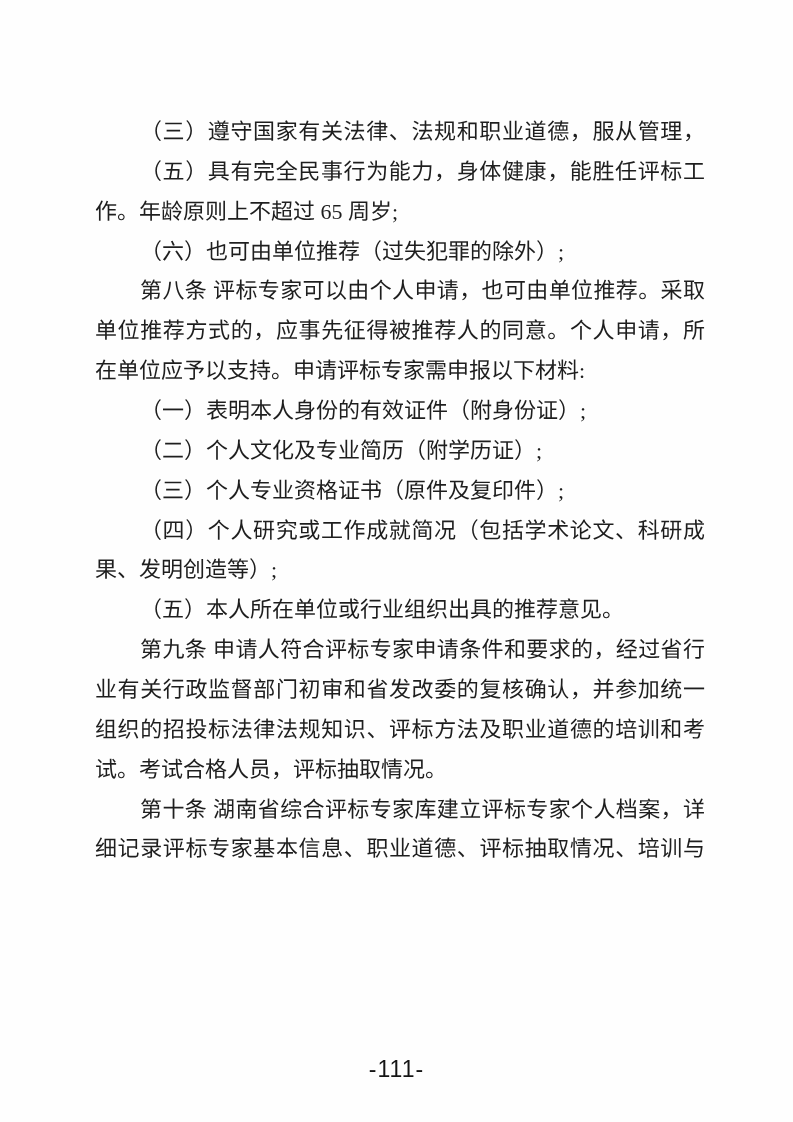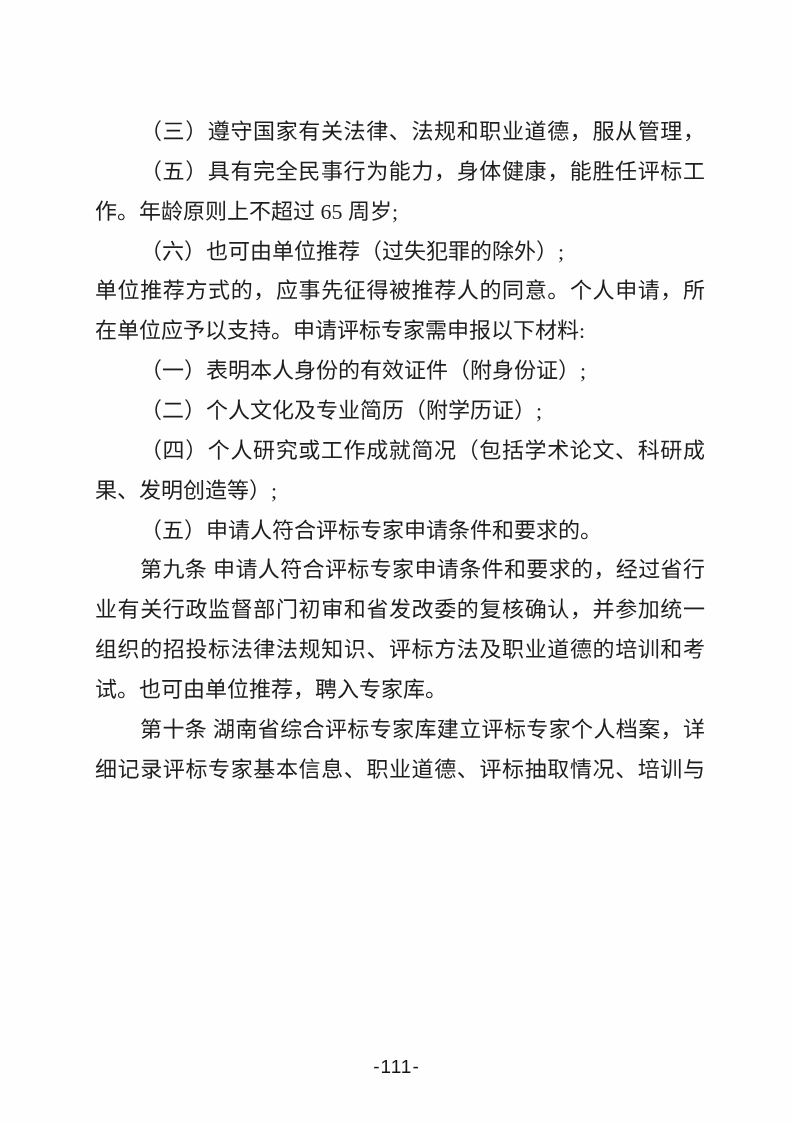--- a/index.html
+++ b/index.html
@@ -36,43 +36,45 @@
   }
   .line.indent {
     text-indent: 45px;
   }
   .pageno {
     position: absolute;
     top: 1056px;
     left: 0;
     width: 100%;
     text-align: center;
-    font-size: 19px;
+    font-size: 23px;
     letter-spacing: 1px;
     color: #141414;
     font-family: "Liberation Sans", "DejaVu Sans", sans-serif;
   }
 </style>
 </head>
 <body>
 
 <div class="page">
   <div class="textblock">
       <div class="line indent justify">（三）遵守国家有关法律、法规和职业道德，服从管理，</div>
       <div class="line indent justify">（五）具有完全民事行为能力，身体健康，能胜任评标工</div>
       <div class="line">作。年龄原则上不超过 65 周岁;</div>
       <div class="line indent">（六）也可由单位推荐（过失犯罪的除外）;</div>
+      <div class="line indent justify">第八条 评标专家可以由个人申请，也可由单位推荐。采取</div>
       <div class="line justify">单位推荐方式的，应事先征得被推荐人的同意。个人申请，所</div>
       <div class="line">在单位应予以支持。申请评标专家需申报以下材料:</div>
       <div class="line indent">（一）表明本人身份的有效证件（附身份证）;</div>
       <div class="line indent">（二）个人文化及专业简历（附学历证）;</div>
+      <div class="line indent">（三）个人专业资格证书（原件及复印件）;</div>
       <div class="line indent justify">（四）个人研究或工作成就简况（包括学术论文、科研成</div>
       <div class="line">果、发明创造等）;</div>
-      <div class="line indent">（五）申请人符合评标专家申请条件和要求的。</div>
+      <div class="line indent">（五）本人所在单位或行业组织出具的推荐意见。</div>
       <div class="line indent justify">第九条 申请人符合评标专家申请条件和要求的，经过省行</div>
       <div class="line justify">业有关行政监督部门初审和省发改委的复核确认，并参加统一</div>
       <div class="line justify">组织的招投标法律法规知识、评标方法及职业道德的培训和考</div>
-      <div class="line">试。也可由单位推荐，聘入专家库。</div>
+      <div class="line">试。考试合格人员，评标抽取情况。</div>
       <div class="line indent justify">第十条 湖南省综合评标专家库建立评标专家个人档案，详</div>
       <div class="line justify">细记录评标专家基本信息、职业道德、评标抽取情况、培训与</div>
     </div>
   <div class="pageno">-111-</div>
 </div>
 
 </body></html>

